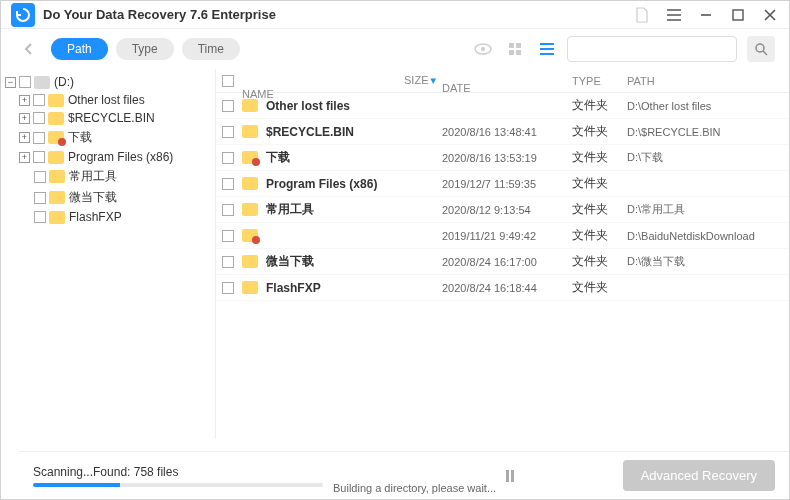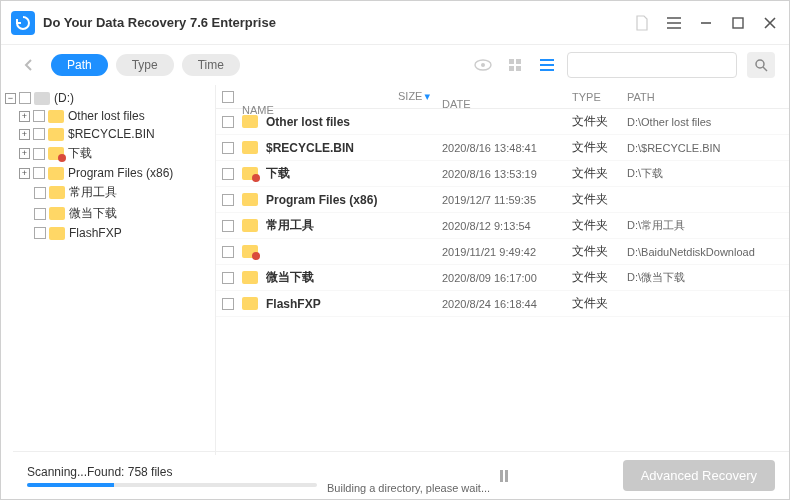--- a/index.html
+++ b/index.html
@@ -1,19 +1,19 @@
 <!DOCTYPE html>
 <html><head>
 <meta charset="utf-8">
 <style>
 * { margin: 0; padding: 0; box-sizing: border-box; font-family: "Segoe UI", Arial, sans-serif; }
 body { width: 790px; height: 500px; background: #fff; border: 1px solid #d0d0d0; overflow: hidden; position: relative; font-size: 12px; }
 
 
-.titlebar { height: 44px; display: flex; align-items: center; padding: 0 10px; border-bottom: 1px solid #eee; }
+.titlebar { height: 28px; display: flex; align-items: center; padding: 0 10px; border-bottom: 1px solid #eee; }
 .app-icon { width: 24px; height: 24px; background: #1e90ff; border-radius: 4px; display: flex; align-items: center; justify-content: center; color: #fff; margin-right: 8px; }
 .app-title { font-size: 13px; font-weight: 600; color: #333; flex: 1; }
 .title-controls { display: flex; gap: 14px; align-items: center; }
 .title-btn { width: 18px; height: 18px; display: flex; align-items: center; justify-content: center; cursor: pointer; color: #666; }
 
 
 .toolbar { height: 40px; display: flex; align-items: center; padding: 0 14px; gap: 8px; }
 .back-btn { width: 28px; height: 28px; border-radius: 50%; display: flex; align-items: center; justify-content: center; color: #aaa; cursor: pointer; }
 .pill { padding: 4px 16px; border-radius: 12px; font-size: 12px; cursor: pointer; background: #eaeaea; color: #666; }
 .pill.active { background: #1e90ff; color: #fff; }
@@ -35,36 +35,36 @@
 .folder-ico.red::after { content: ""; position: absolute; right: -2px; bottom: -2px; width: 8px; height: 8px; background: #d94b3c; border-radius: 50%; }
 .drive-ico { width: 16px; height: 13px; background: #d8d8d8; border-radius: 2px; margin-right: 4px; flex-shrink: 0; }
 .indent { display: inline-block; }
 .tree-label { overflow: hidden; text-overflow: ellipsis; }
 
 
 .filelist { flex: 1; display: flex; flex-direction: column; }
 .colheader { display: flex; align-items: center; height: 24px; border-bottom: 1px solid #eee; color: #888; font-size: 11px; }
 .col-chk { width: 26px; display: flex; justify-content: center; }
 .col-name { flex: 0 0 150px; margin-top: 27px; }
-.col-size { flex: 0 0 50px; text-align: center; padding-right: 6px; }
+.col-size { flex: 0 0 50px; text-align: right; padding-right: 6px; }
 .col-date { flex: 0 0 130px; margin-top: 14px; }
 .col-type { flex: 0 0 55px; }
 .col-path { flex: 1; }
 .sort-arrow { color: #1e90ff; margin-left: 2px; }
 .rows { overflow: auto; }
 .file-row { display: flex; align-items: center; height: 26px; font-size: 12px; color: #333; border-bottom: 1px solid #f7f7f7; }
 .file-name-cell { display: flex; align-items: center; gap: 4px; flex: 0 0 150px; }
 .file-name-text { font-weight: 600; overflow: hidden; text-overflow: ellipsis; white-space: nowrap; }
 .file-date { flex: 0 0 130px; color: #666; font-size: 11px; }
 .file-type { flex: 0 0 55px; }
 .file-path { flex: 1; color: #666; font-size: 11px; overflow: hidden; text-overflow: ellipsis; white-space: nowrap; }
 .file-size { flex: 0 0 50px; }
 
 
-.footer { position: absolute; left: 12px; right: 0; bottom: 0; height: 48px; border-top: 1px solid #eee; display: flex; align-items: center; padding: 0 14px; gap: 10px; }
+.footer { position: absolute; left: 18px; right: 0; bottom: 0; height: 48px; border-top: 1px solid #eee; display: flex; align-items: center; padding: 0 14px; gap: 10px; }
 .status-block { flex: 0 0 290px; }
 .status-text { font-size: 12px; color: #333; margin-bottom: 4px; }
 .progress { height: 4px; background: #e6e6e6; border-radius: 2px; overflow: hidden; }
 .progress-fill { height: 100%; background: #1e90ff; width: 30%; }
 .building { font-size: 11px; color: #666; margin-top: 24px; }
 .pause { width: 18px; display: flex; gap: 2px; cursor: pointer; }
 .pause span { width: 3px; height: 12px; background: #aaa; }
 .footer-spacer { flex: 1; }
 .action-btn { padding: 8px 18px; border-radius: 4px; font-size: 13px; color: #fff; background: #c9c9c9; cursor: pointer; }
 
@@ -302,21 +302,21 @@
         </div>
         <div class="file-row">
           <div class="col-chk">
             <span class="cbox"></span>
           </div>
           <div class="file-name-cell">
             <span class="folder-ico"></span>
             <span class="file-name-text">微当下载</span>
           </div>
           <div class="file-size"></div>
-          <div class="file-date">2020/8/09 16:17:00</div>
+          <div class="file-date">2020/8/24 16:17:00</div>
           <div class="file-type">文件夹</div>
           <div class="file-path">D:\微当下载</div>
         </div>
         <div class="file-row">
           <div class="col-chk">
             <span class="cbox"></span>
           </div>
           <div class="file-name-cell">
             <span class="folder-ico"></span>
             <span class="file-name-text">FlashFXP</span>

